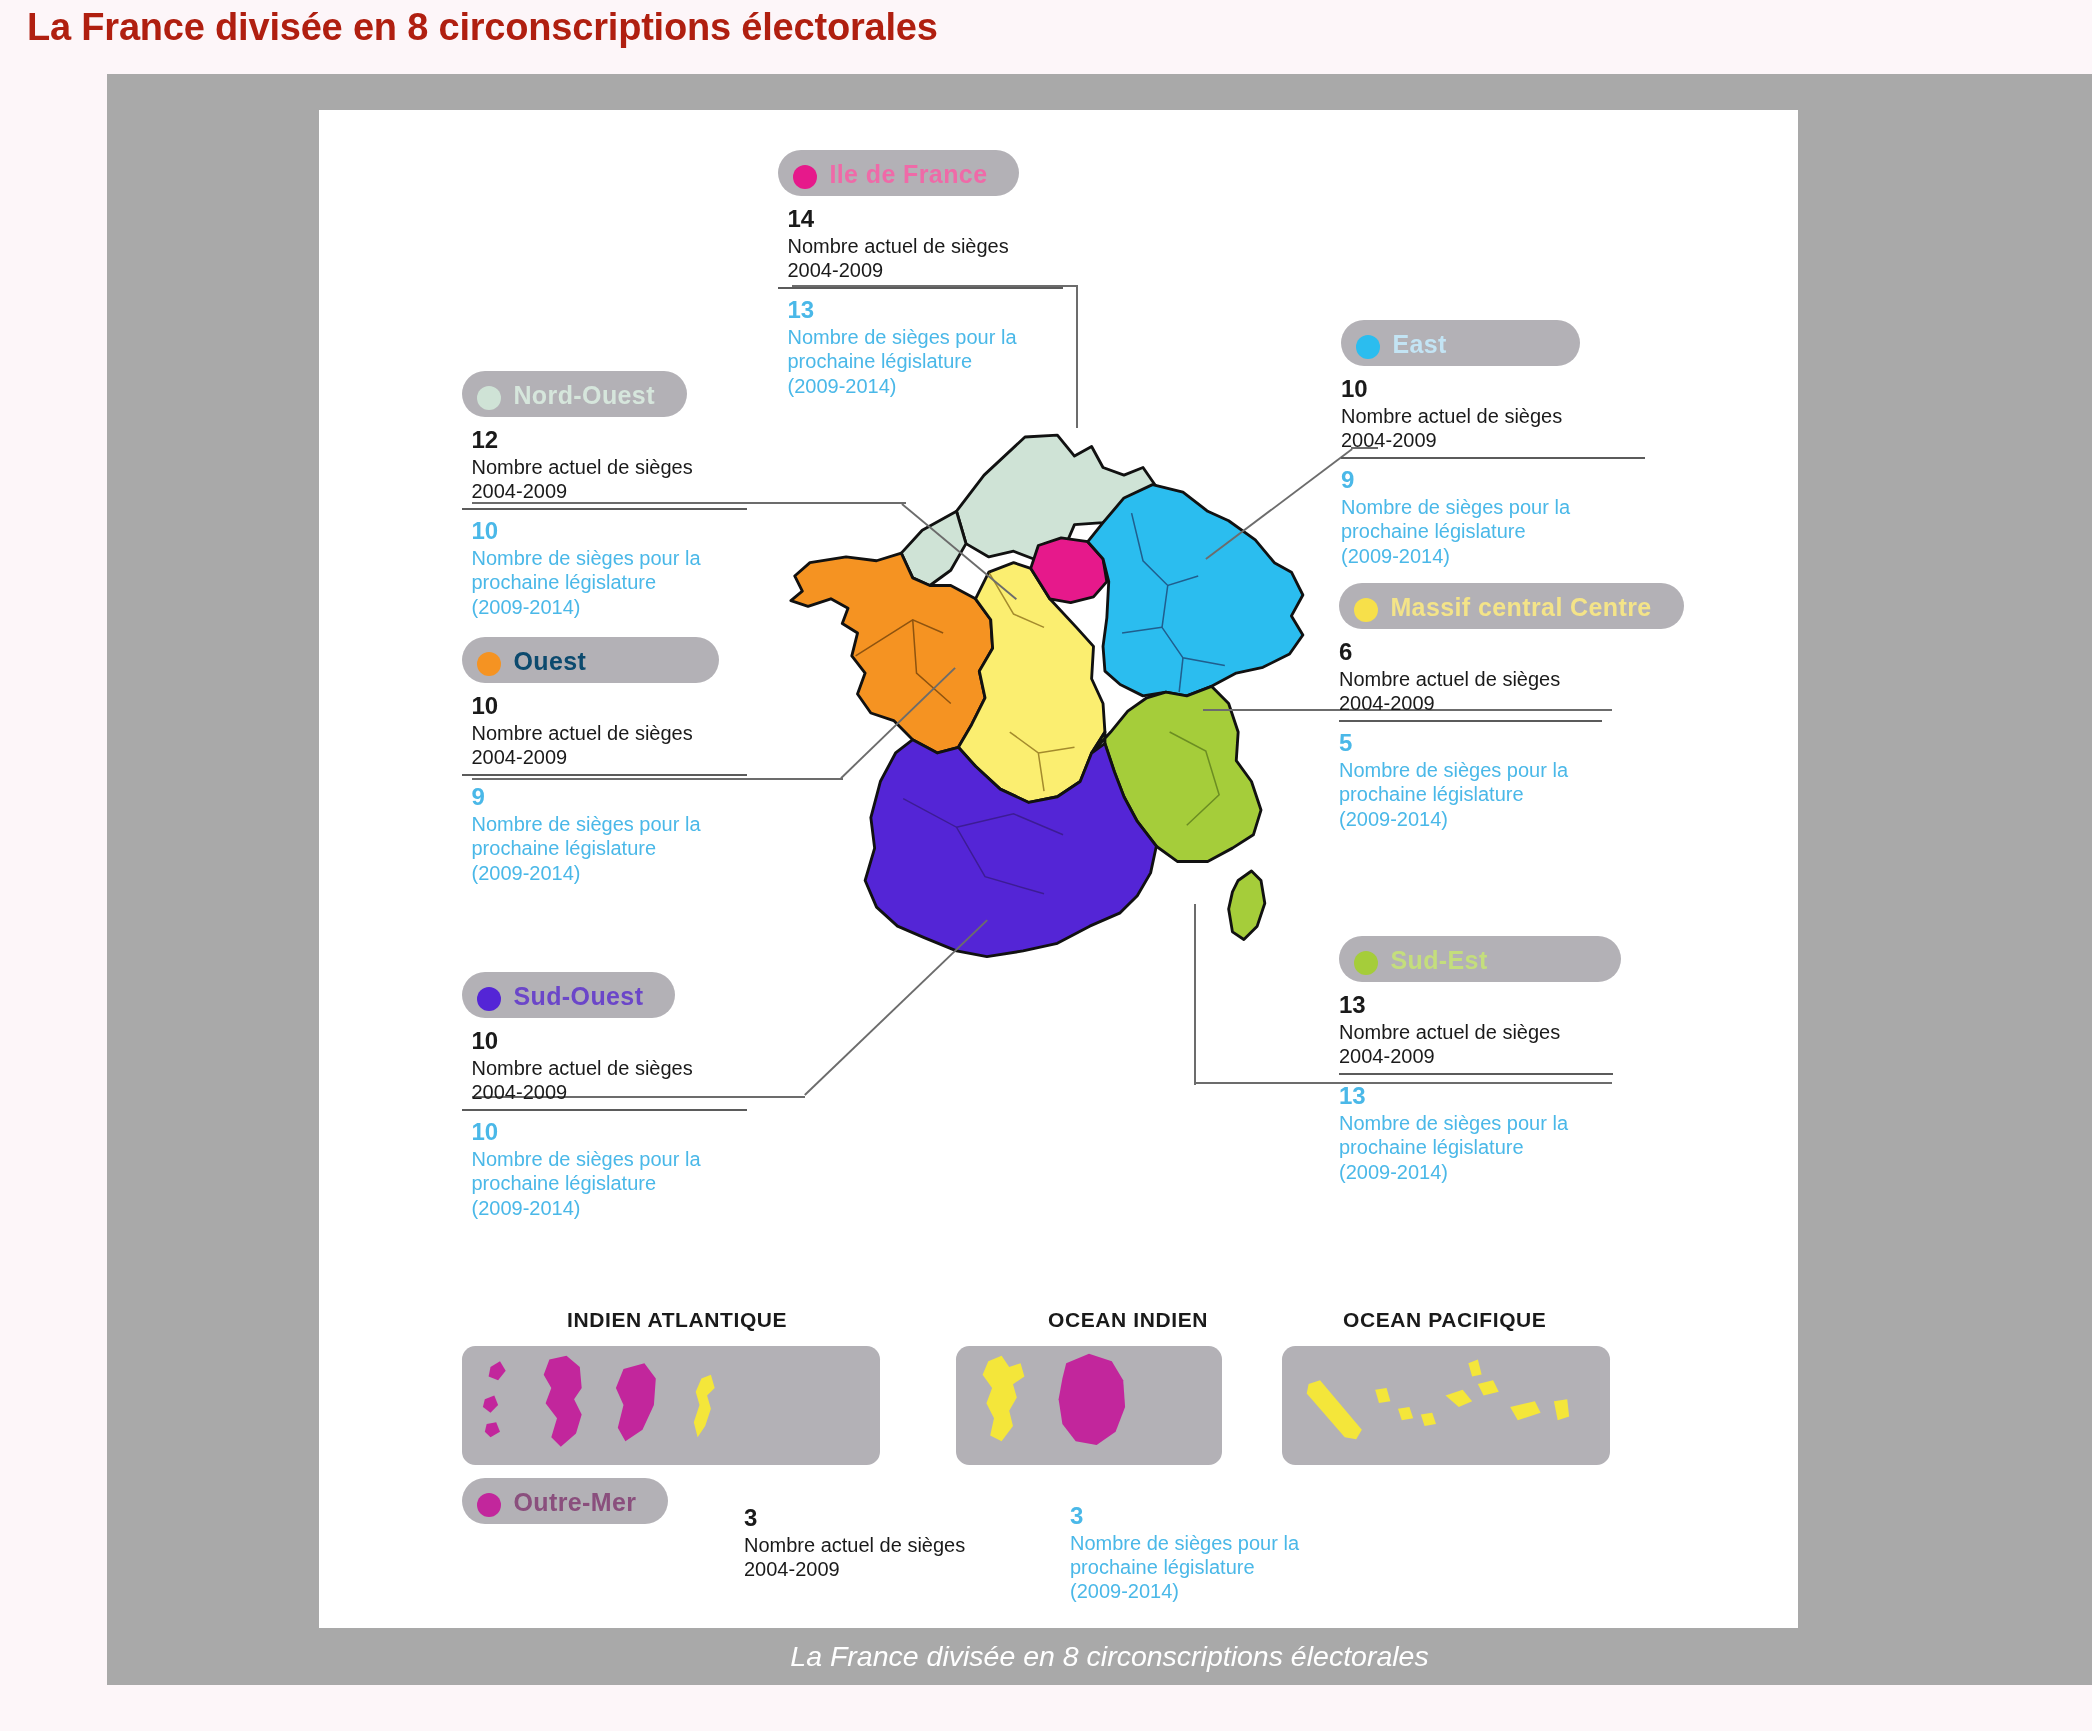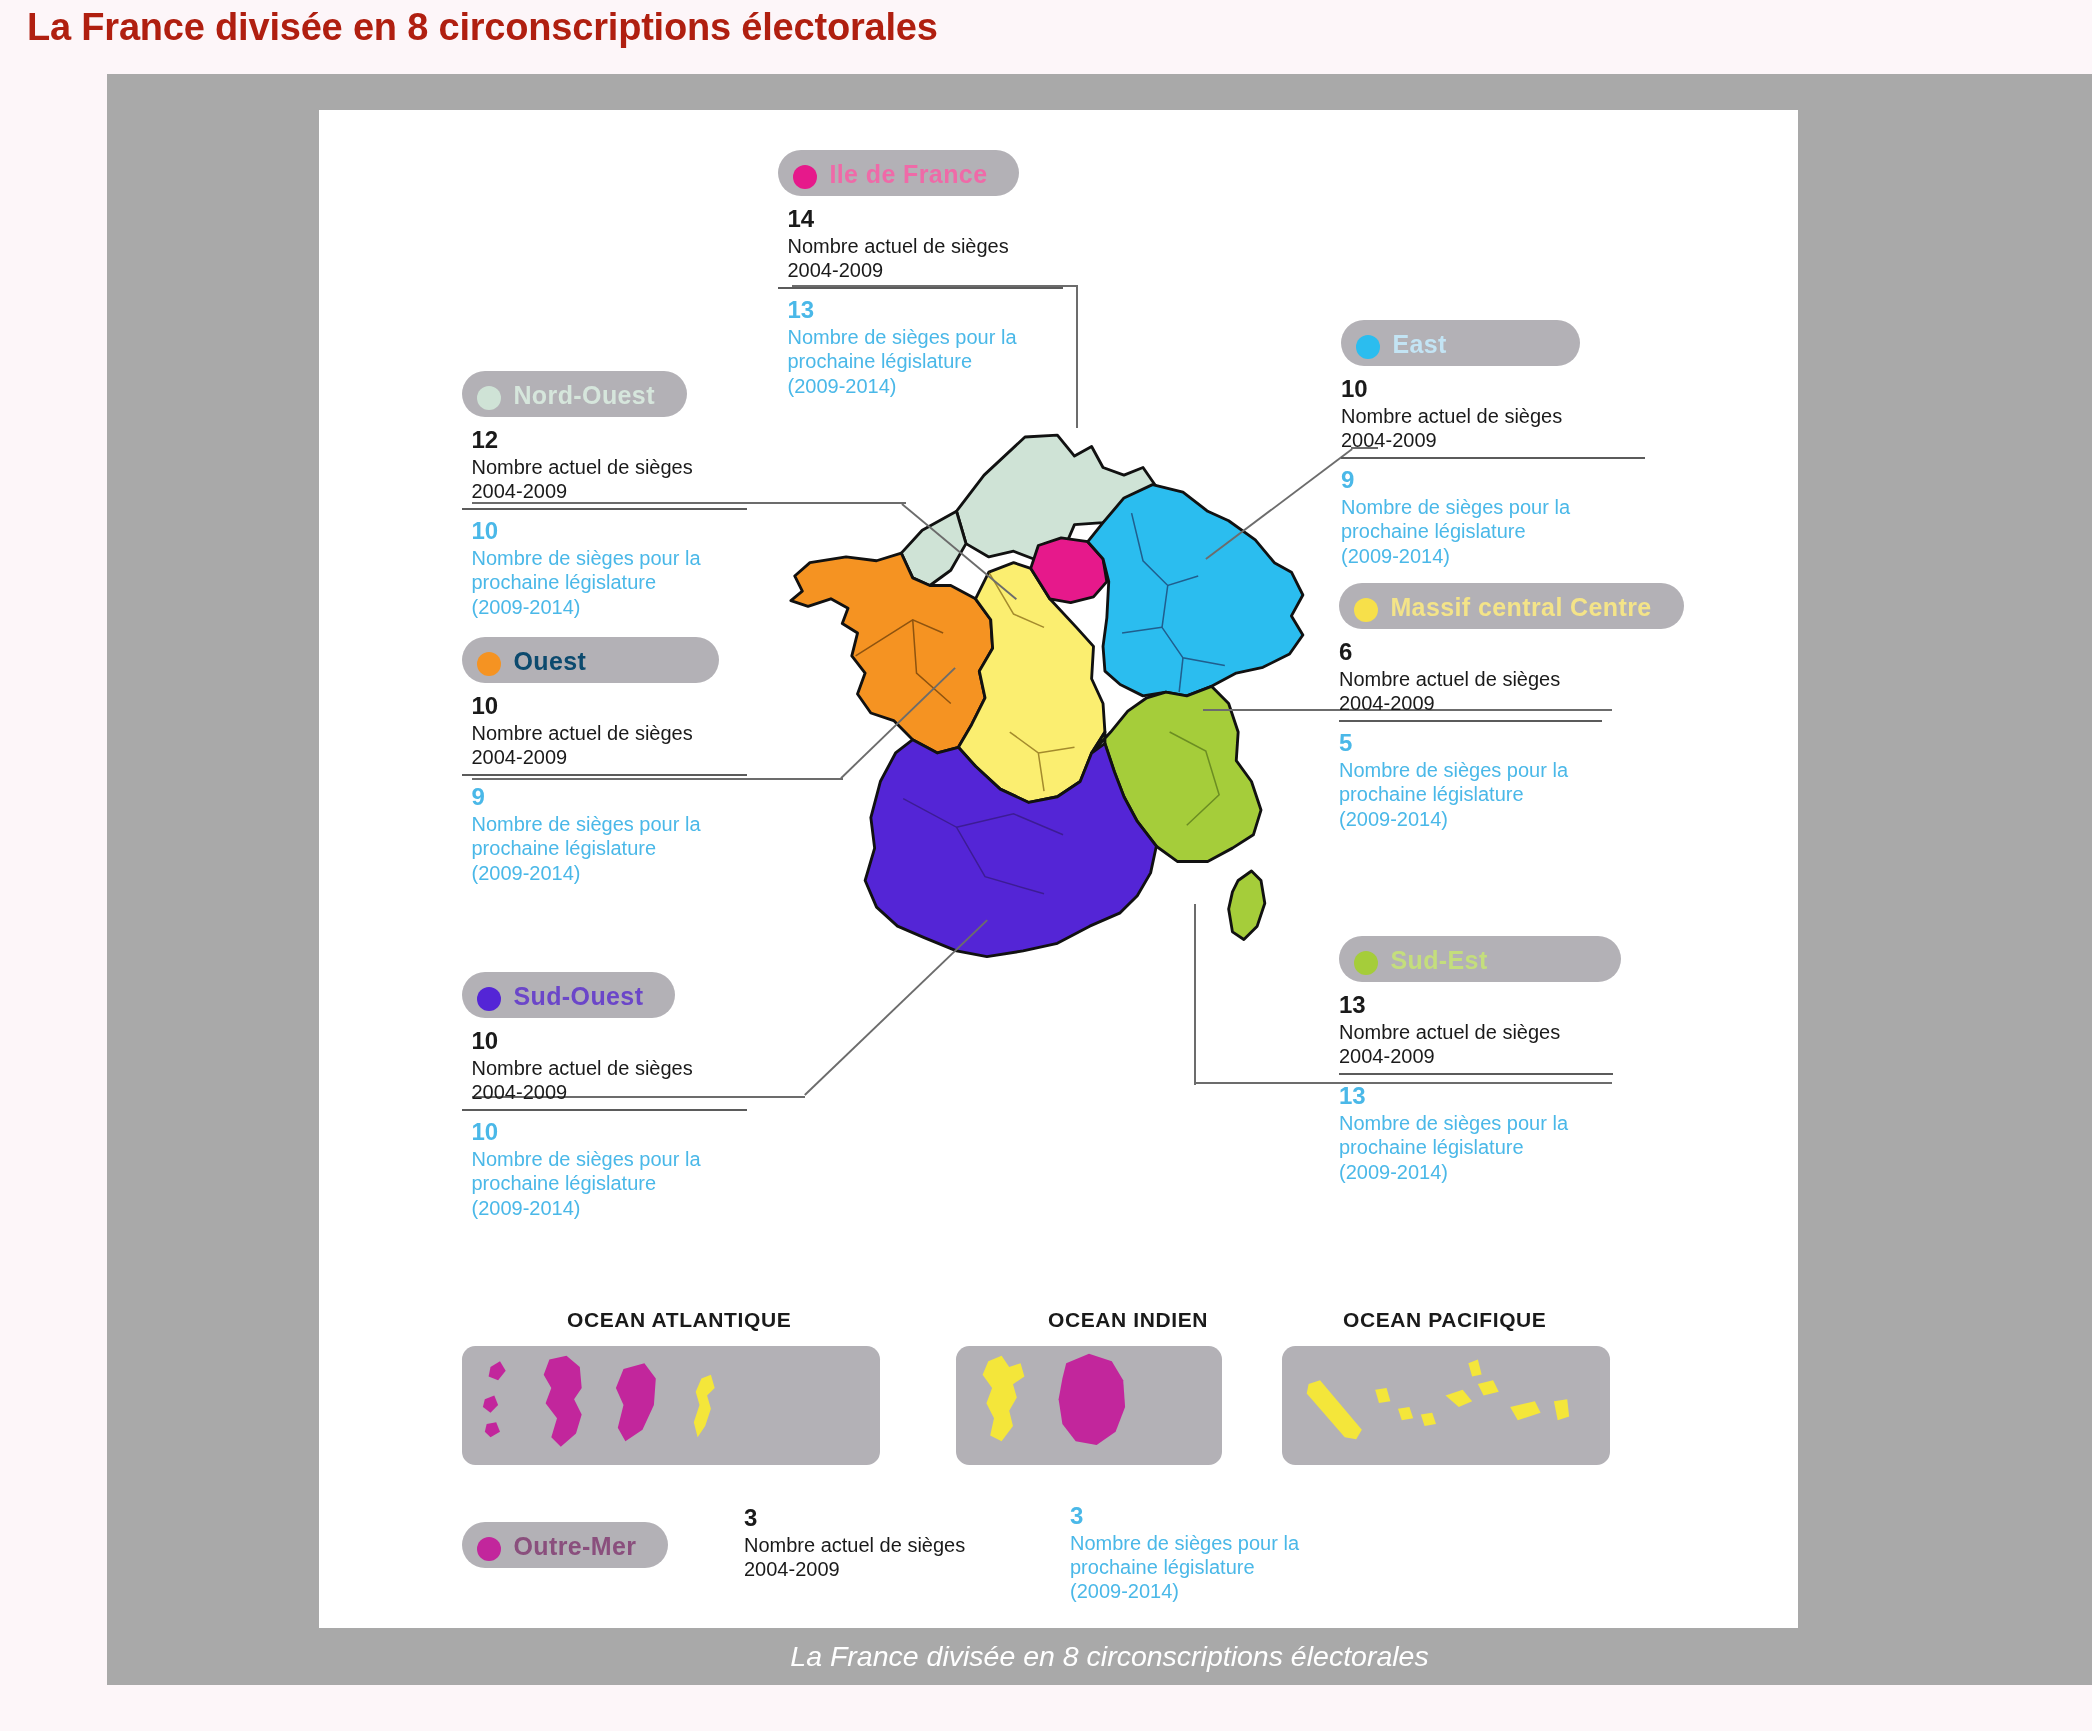--- a/index.html
+++ b/index.html
@@ -338,21 +338,21 @@
     </div>
     <div class="rule" style="width:274px"></div>
     <div class="stat-block stat-next" style="margin-top:0; padding-left:0">
       <div class="stat-num">13</div>
       <div class="stat-txt">Nombre de sièges pour la
 prochaine législature
 (2009-2014)</div>
     </div>
   </div>
 
-  <div class="ocean-title" style="left:567px; top:1308px;">OCEAN ATLANTIQUE</div>
+  <div class="ocean-title" style="left:567px; top:1308px;">INDIEN ATLANTIQUE</div>
   <div class="ocean-title" style="left:1001px; top:1308px;margin-left:47px;">OCEAN INDIEN</div>
   <div class="ocean-title" style="left:1343px; top:1308px;">OCEAN PACIFIQUE</div>
 
   <div class="ocean-box" style="left:462px; top:1346px; width:418px; height:119px;">
     <svg width="418" height="119" viewBox="0 0 440 125">
       <g fill="#c2269c">
         <path d="M30 22 L40 16 L46 26 L38 36 L28 32 Z"></path>
         <path d="M24 56 L34 52 L38 62 L30 70 L22 64 Z"></path>
         <path d="M26 82 L36 80 L40 90 L30 96 L24 90 Z"></path>
         <path d="M92 14 L110 10 L124 22 L126 44 L118 56 L126 72 L120 92 L104 106 L94 96 L100 76 L88 60 L94 44 L86 30 Z"></path>
@@ -384,21 +384,21 @@
         <path d="M146 72 L158 70 L162 82 L150 84 Z"></path>
         <path d="M172 52 L190 46 L200 58 L186 64 Z"></path>
         <path d="M206 40 L222 36 L228 48 L212 52 Z"></path>
         <path d="M196 18 L206 14 L210 30 L200 32 Z"></path>
         <path d="M240 64 L266 58 L272 70 L248 78 Z"></path>
         <path d="M286 58 L300 56 L302 74 L290 78 Z"></path>
       </g>
     </svg>
   </div>
 
-  <div class="callout" style="left:462px; top:1478px; width:276px;margin-top:44px;">
+  <div class="callout" style="left:462px; top:1478px; width:276px;">
     <div class="pill">
       <span class="pill-dot" style="background:#c2269c"></span>
       <span class="pill-label" style="color:#8a4f7d">Outre-Mer</span>
     </div>
   </div>
 
   <div class="stat-block stat-current" style="position:absolute; left:744px; top:1495px; padding-left:0;">
     <div class="stat-num">3</div>
     <div class="stat-txt">Nombre actuel de sièges
 2004-2009</div>

